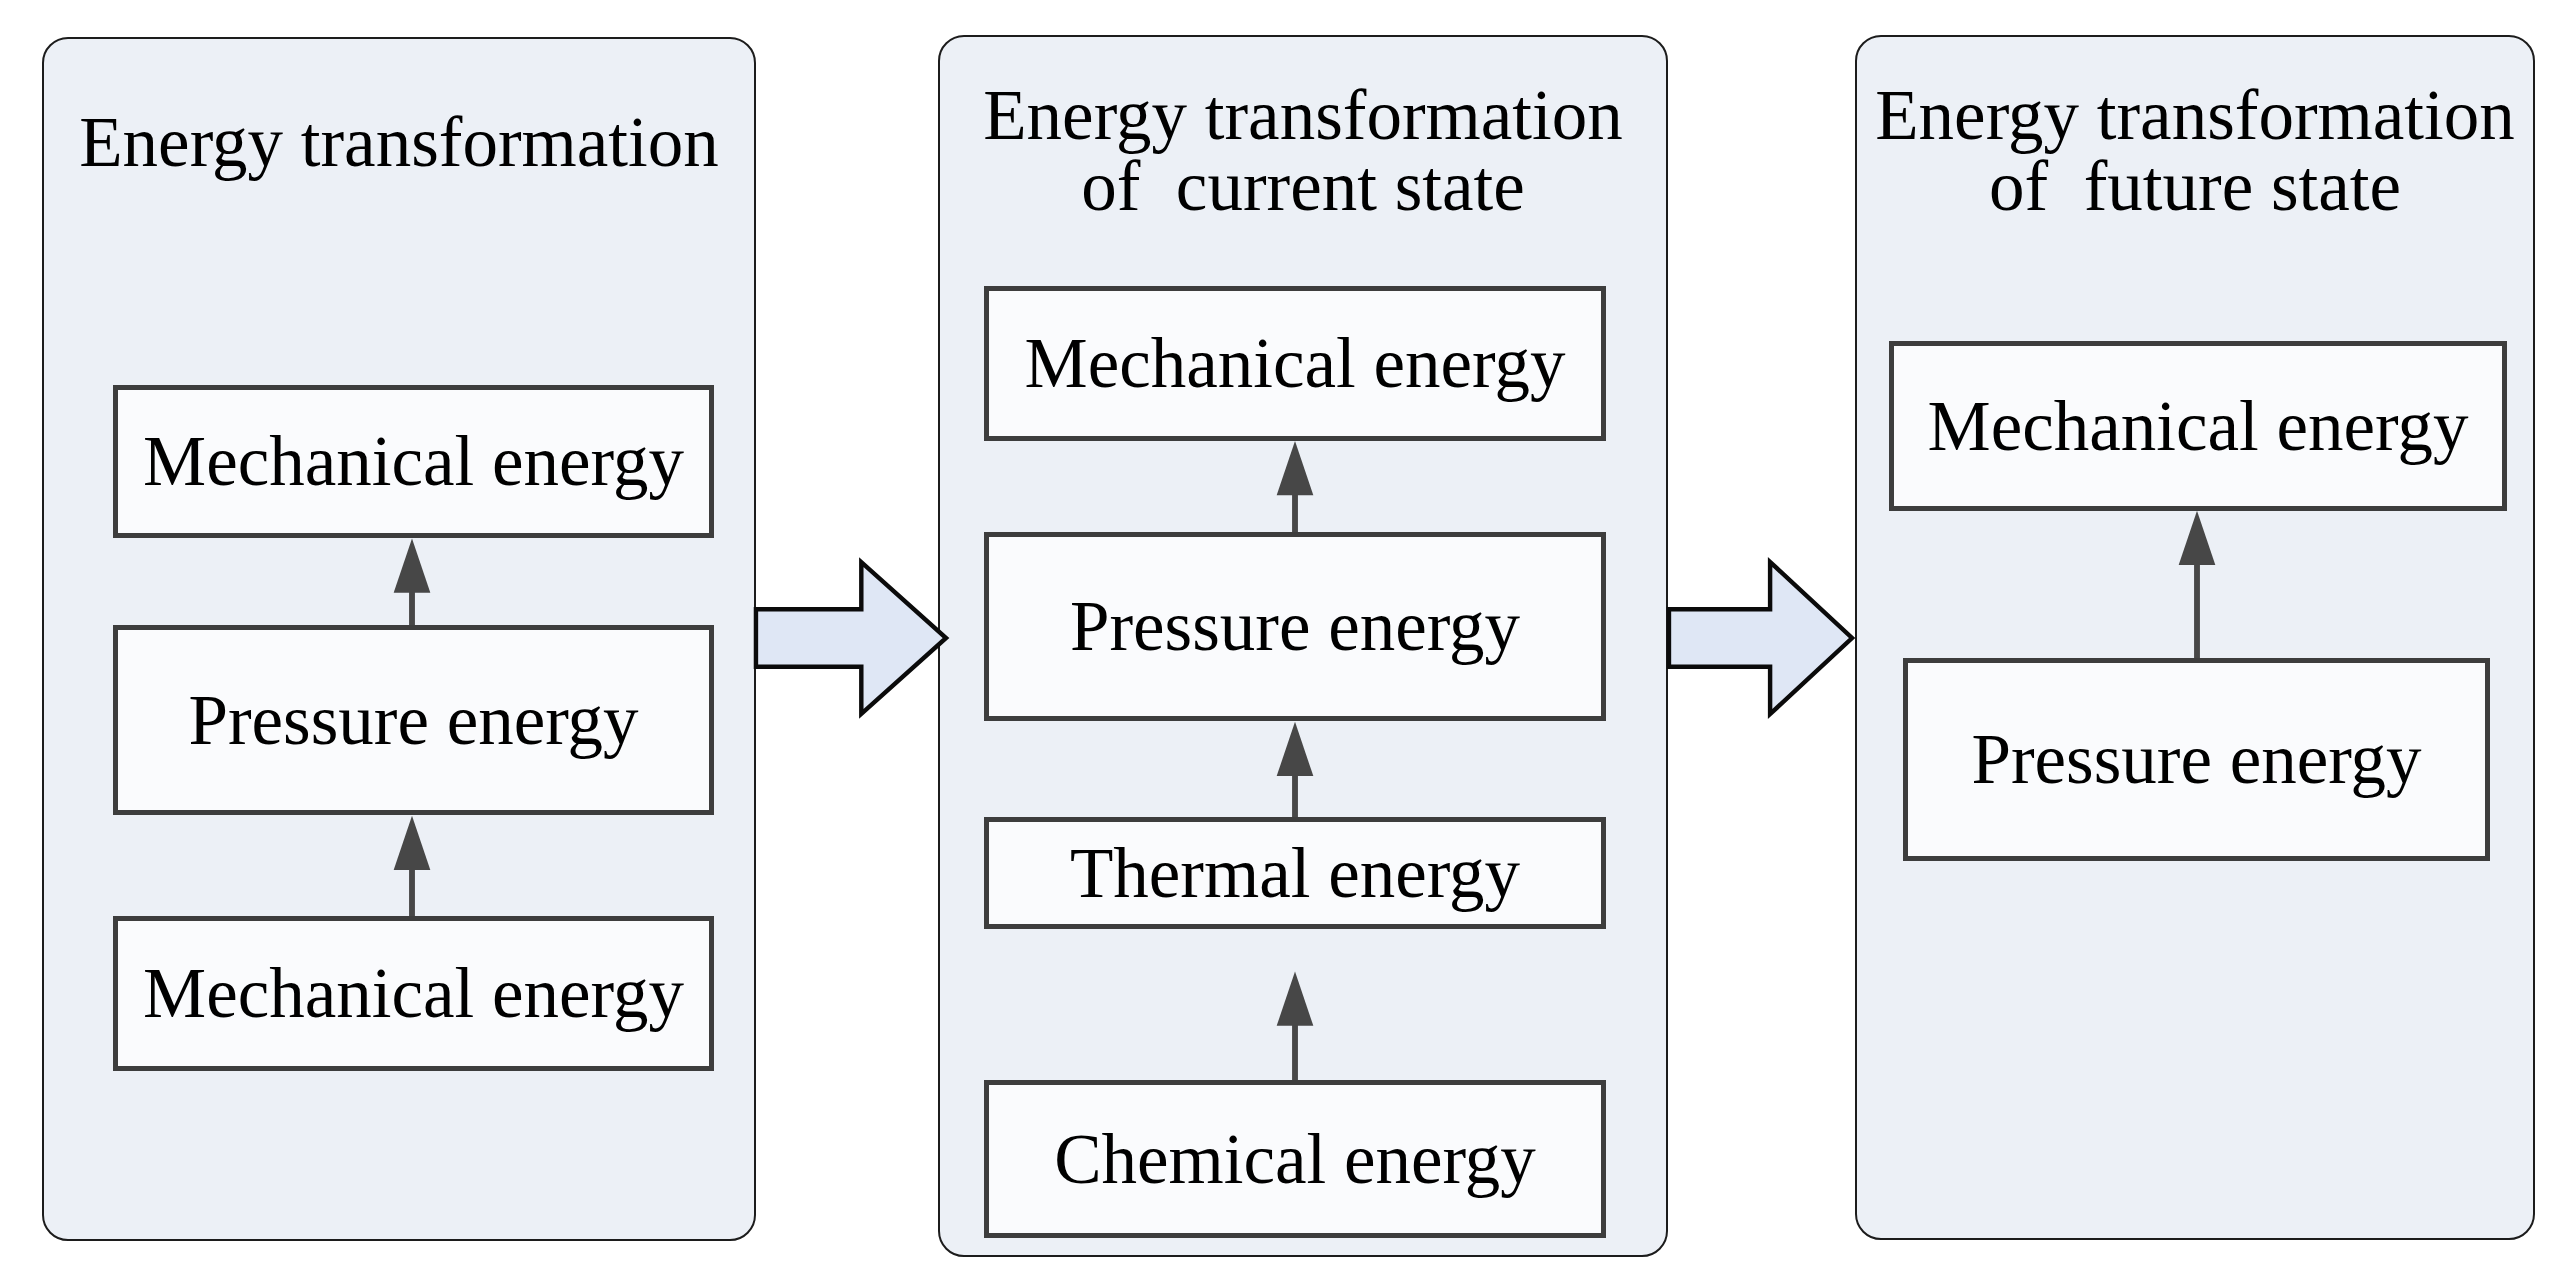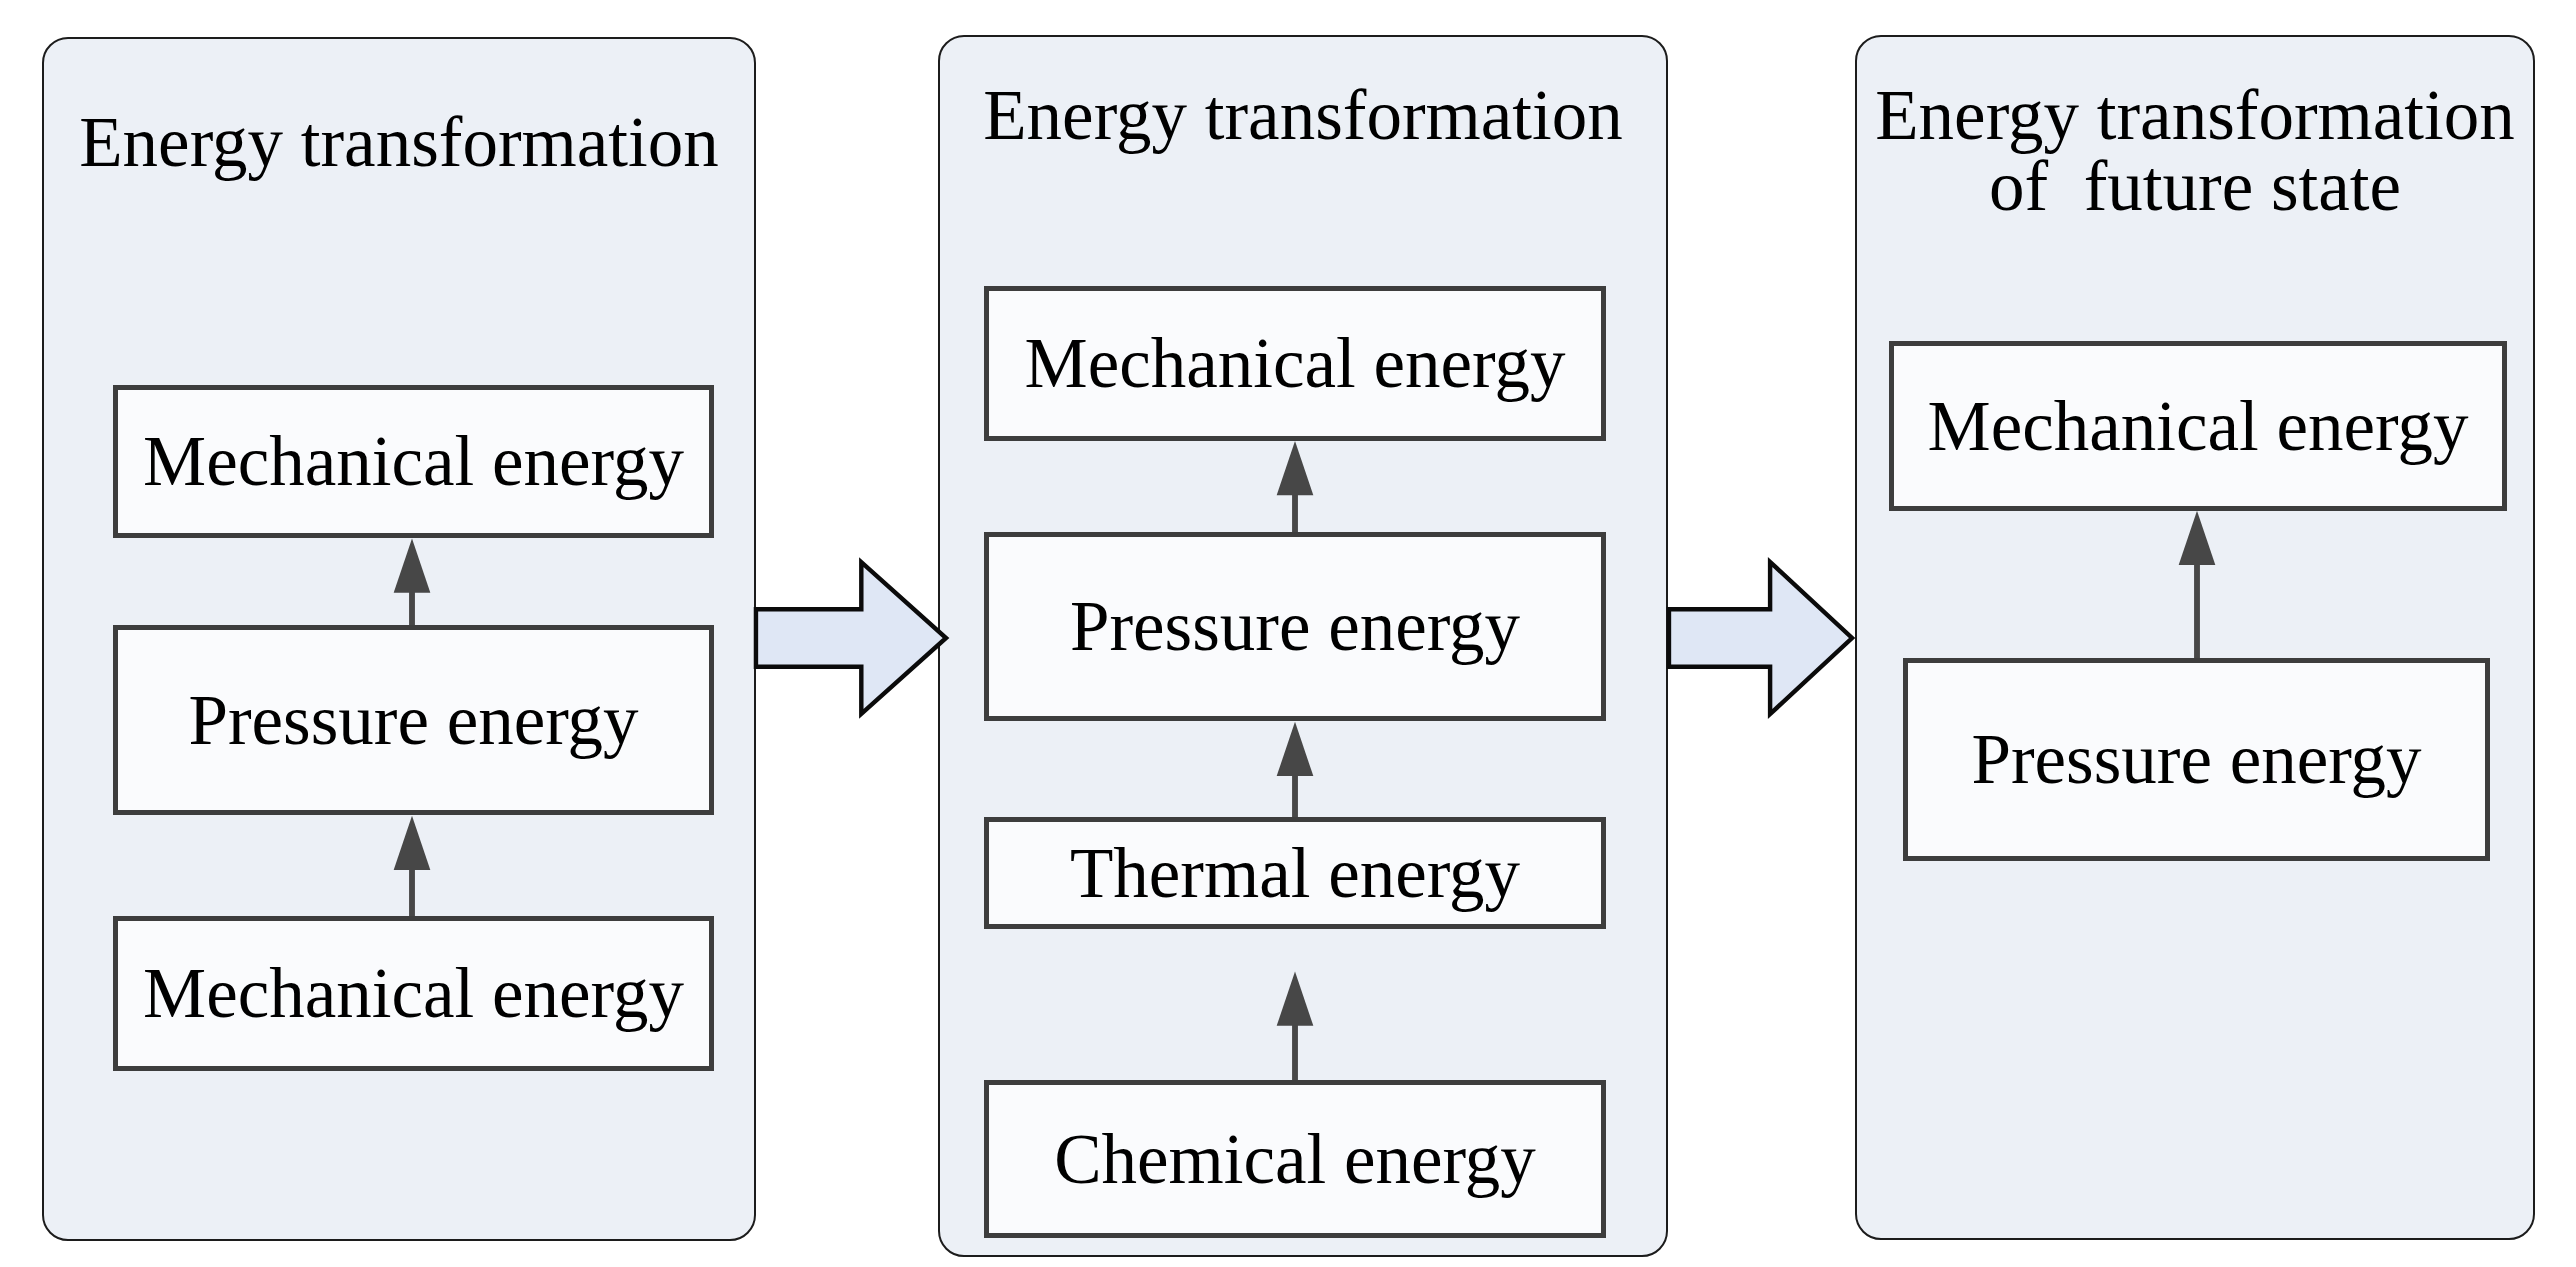--- a/index.html
+++ b/index.html
@@ -85,20 +85,21 @@
     </div>
   </div>
 
   <svg class="big-arrow" style="left:753px; top:556px;" width="196" height="164" viewBox="0 0 266 222">
     <polygon points="4,72 147,72 147,8 262,111 147,214 147,150 4,150"></polygon>
   </svg>
 
   <div class="panel" style="left:938px; top:35px; width:730px; height:1222px;">
     <div class="panel-title" style="margin-top:43px;">
       <span class="t-line">Energy transformation</span>
+      <span class="t-line">of  current state</span>
     </div>
     <div class="ebox" style="left:44px; top:249px; width:622px; height:155px;">
       <span>Mechanical energy</span>
     </div>
     <svg class="up-arrow" style="left:333px; top:402px;" width="44" height="94" viewBox="0 0 60 127">
       <line x1="30" y1="60" x2="30" y2="127"></line>
       <polygon points="30,2 55,76 5,76"></polygon>
     </svg>
     <div class="ebox" style="left:44px; top:495px; width:622px; height:189px;">
       <span>Pressure energy</span>

